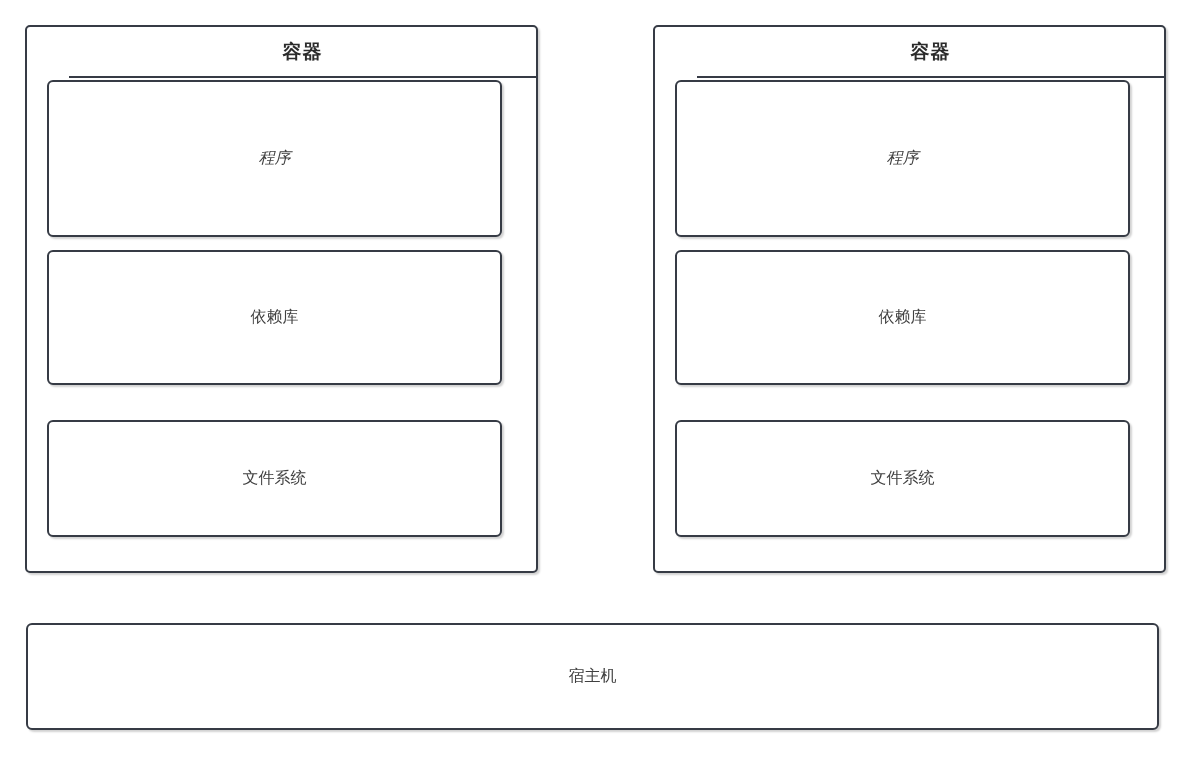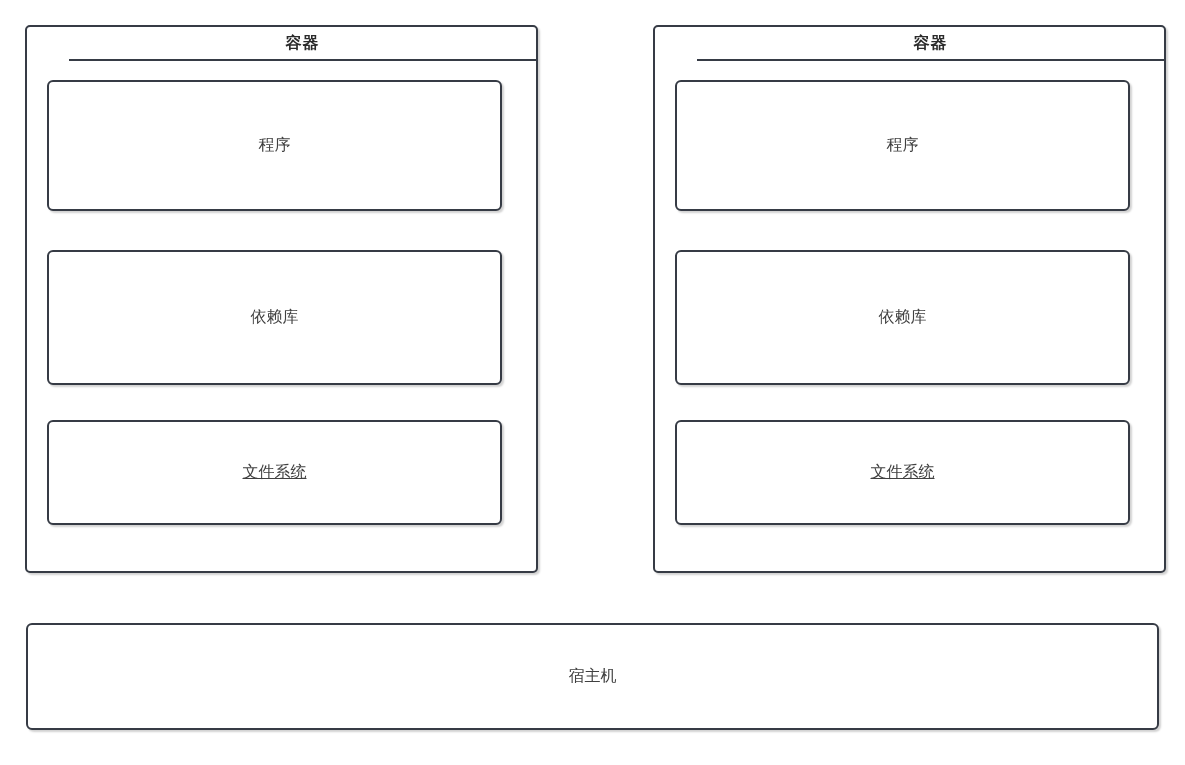--- a/index.html
+++ b/index.html
@@ -25,26 +25,26 @@
     border: 2px solid #363b45;
     border-radius: 5px;
     background: #ffffff;
     box-shadow: 2px 2px 2px rgba(0, 0, 0, 0.18);
   }
   .container-box.left  { left: 25px; }
   .container-box.right { left: 653px; }
 
   .container-header {
     box-sizing: border-box;
-    height: 34px;
+    height: 51px;
     border-bottom: 2px solid #363b45;
     display: flex;
     align-items: center;
     justify-content: center;
-    font-size: 16px;
+    font-size: 19px;
     font-weight: bold;
     color: #2b2b2b;
     letter-spacing: 1px;
     margin-left: 42px;
   }
 
   
   .layer-box {
     position: absolute;
     left: 20px;
@@ -53,23 +53,23 @@
     border: 2px solid #363b45;
     border-radius: 6px;
     background: #ffffff;
     box-shadow: 2px 2px 2px rgba(0, 0, 0, 0.18);
     display: flex;
     align-items: center;
     justify-content: center;
     font-size: 16px;
     color: #404040;
   }
-  .layer-program    { top: 53px;  height: 131px; }
+  .layer-program    { top: 53px;  height: 157px; font-style: italic; }
   .layer-libs       { top: 223px; height: 135px; }
-  .layer-filesystem { top: 393px; height: 105px; text-decoration: underline; }
+  .layer-filesystem { top: 393px; height: 117px; }
 
   
   .host-box {
     position: absolute;
     left: 26px;
     top: 623px;
     width: 1133px;
     height: 107px;
     box-sizing: border-box;
     border: 2px solid #363b45;

